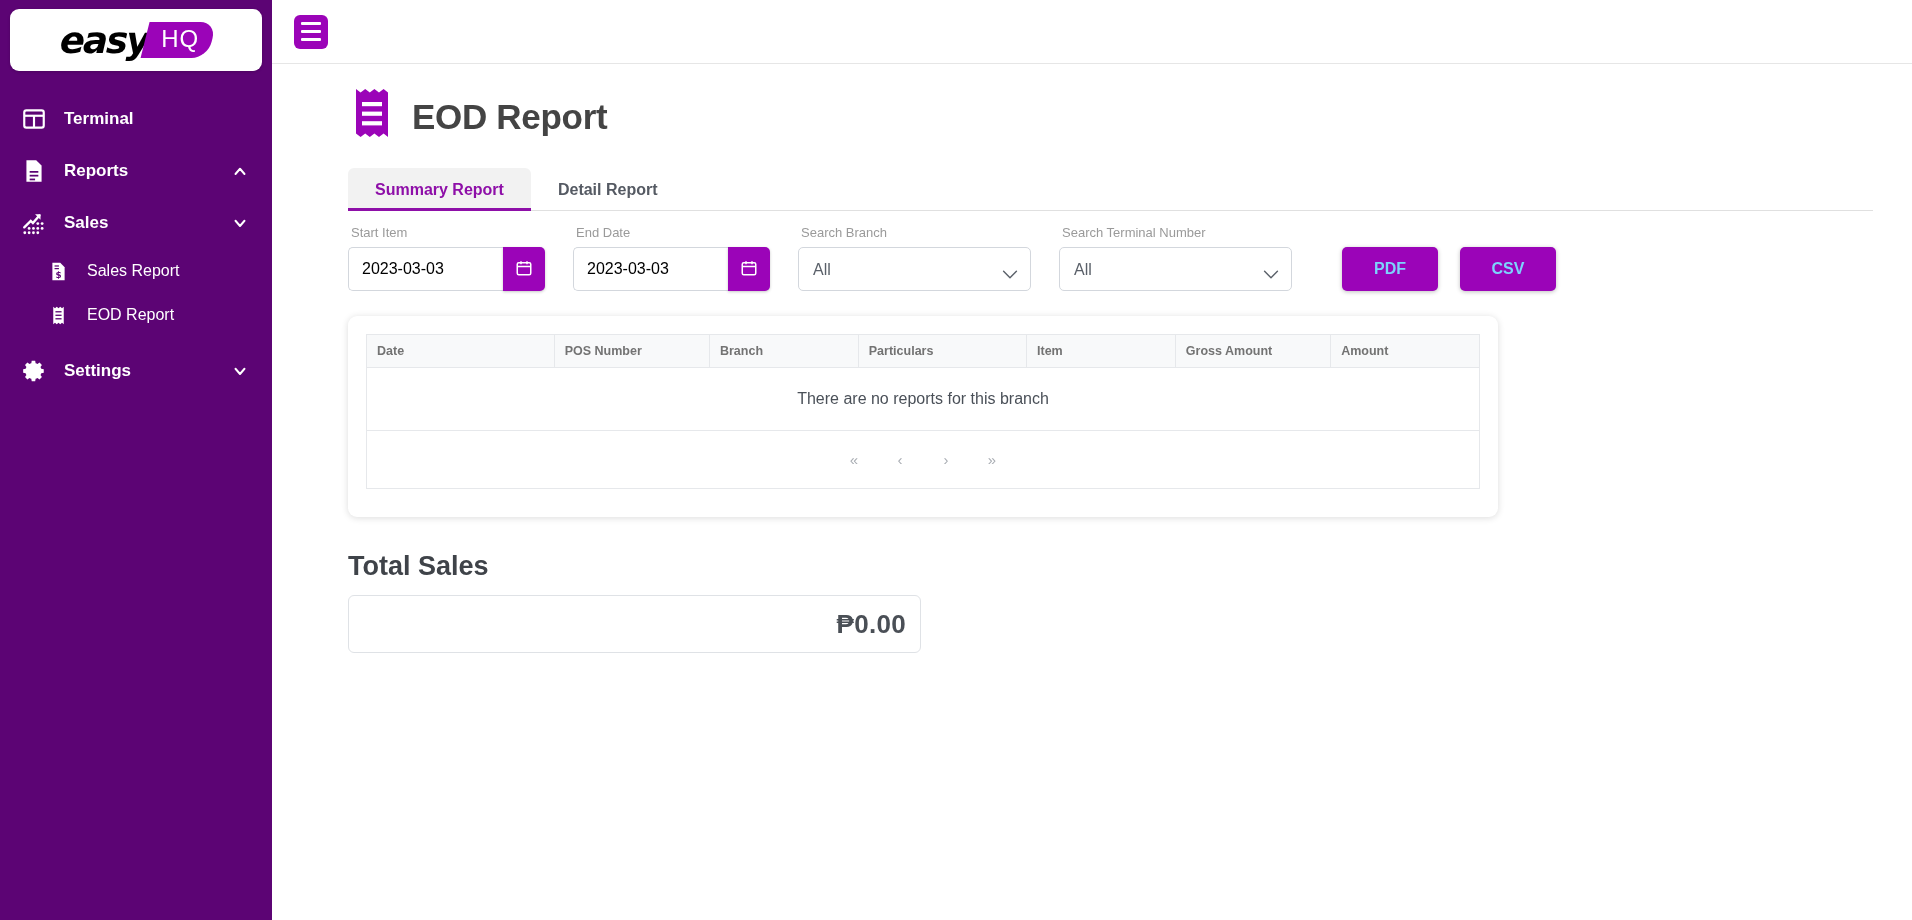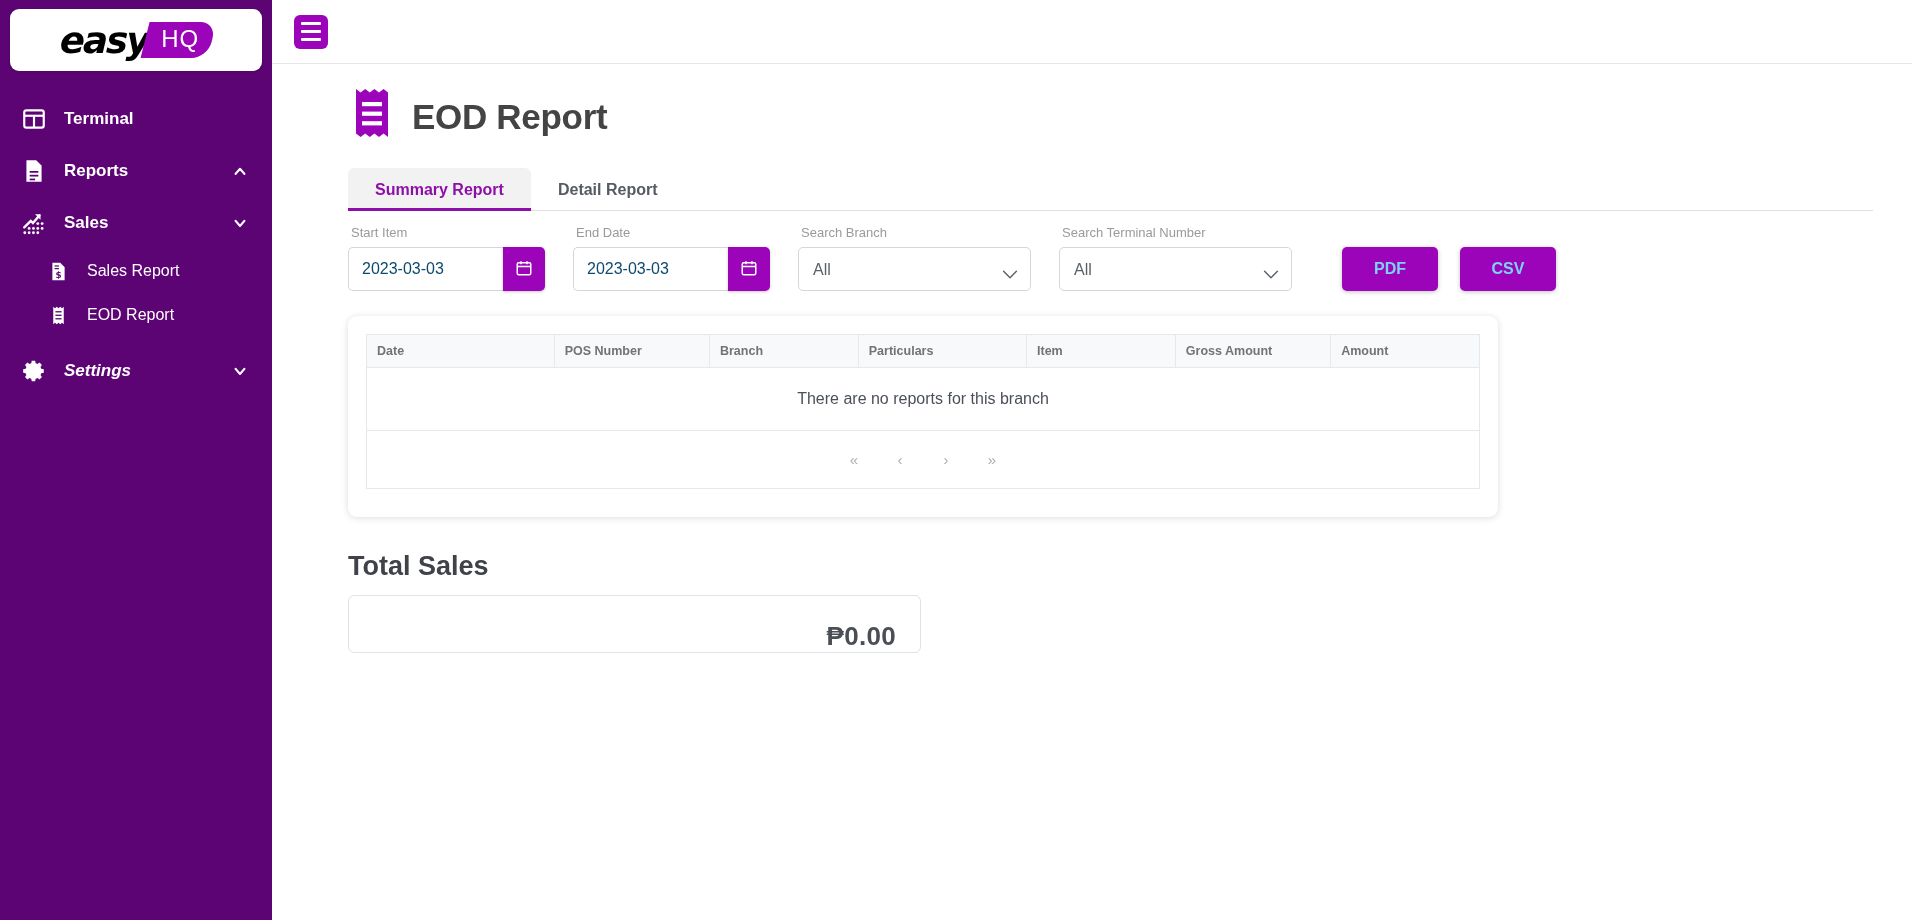--- a/index.html
+++ b/index.html
@@ -182,21 +182,21 @@
   }
   .date-group { display: flex; align-items: stretch; }
   .date-input {
     width: 155px;
     height: 44px;
     border: 1px solid #d3d7dd;
     border-right: none;
     border-radius: 5px 0 0 5px;
     background: #ffffff;
     font-size: 16px;
-    color: #0c4a6e;
+    color: #000000;
     padding: 0 13px;
     font-family: "Liberation Sans", sans-serif;
     outline: none;
   }
   .date-btn {
     width: 42px;
     height: 44px;
     background: #9b04b8;
     border: none;
     border-radius: 0 5px 5px 0;
@@ -306,23 +306,23 @@
     font-weight: 700;
     color: #3f4349;
   }
   .total-box {
     margin-top: 13px;
     width: 573px;
     height: 58px;
     border: 1px solid #dfe2e6;
     border-radius: 6px;
     display: flex;
-    align-items: flex-end;
+    align-items: center;
     justify-content: flex-end;
-    padding-right: 24px;
+    padding-right: 14px;
   }
   .total-val {
     font-size: 26px;
     font-weight: 700;
     color: #4a4f56;
     letter-spacing: 0.3px;
   }
 </style>
 </head>
 <body>
@@ -410,21 +410,21 @@
           <svg width="21" height="21" viewBox="0 0 24 24">
             <path d="M6 2 l2 1.6 L10 2 l2 1.6 L14 2 l2 1.6 L18 2 v20 l-2 -1.6 L14 22 l-2 -1.6 L10 22 l-2 -1.6 L6 22 z" fill="#fff"></path>
             <rect x="8.5" y="7" width="7" height="1.5" fill="#5c0474"></rect>
             <rect x="8.5" y="11" width="7" height="1.5" fill="#5c0474"></rect>
             <rect x="8.5" y="15" width="7" height="1.5" fill="#5c0474"></rect>
           </svg>
         </span>
         <span class="sub-label">EOD Report</span>
       </div>
 
-      <div class="nav-item" style="margin-top:8px;font-style:italic;">
+      <div class="nav-item" style="margin-top:8px;">
         <span class="nav-ico">
           <svg width="26" height="26" viewBox="0 0 24 24" fill="#fff">
             <path d="M12 8.2a3.8 3.8 0 1 0 0 7.6 3.8 3.8 0 0 0 0-7.6zm0 5.9a2.1 2.1 0 1 1 0-4.2 2.1 2.1 0 0 1 0 4.2z"></path>
             <path d="M21 13.6v-3.2l-2.3-.4a7 7 0 0 0-.7-1.7l1.3-1.9-2.2-2.2-1.9 1.3a7 7 0 0 0-1.7-.7L13.1 2.5H9.9l-.4 2.3a7 7 0 0 0-1.7.7L5.9 4.2 3.7 6.4 5 8.3a7 7 0 0 0-.7 1.7l-2.3.4v3.2l2.3.4c.16.6.4 1.16.7 1.7l-1.3 1.9 2.2 2.2 1.9-1.3c.54.3 1.1.54 1.7.7l.4 2.3h3.2l.4-2.3c.6-.16 1.16-.4 1.7-.7l1.9 1.3 2.2-2.2-1.3-1.9c.3-.54.54-1.1.7-1.7l2.3-.4z"></path>
           </svg>
         </span>
         <span class="nav-label">Settings</span>
         <span class="chev">
           <svg width="18" height="18" viewBox="0 0 24 24" fill="none" stroke="#fff" stroke-width="2.6" stroke-linecap="round" stroke-linejoin="round">
               <polyline points="6 9 12 16 18 9"></polyline>

